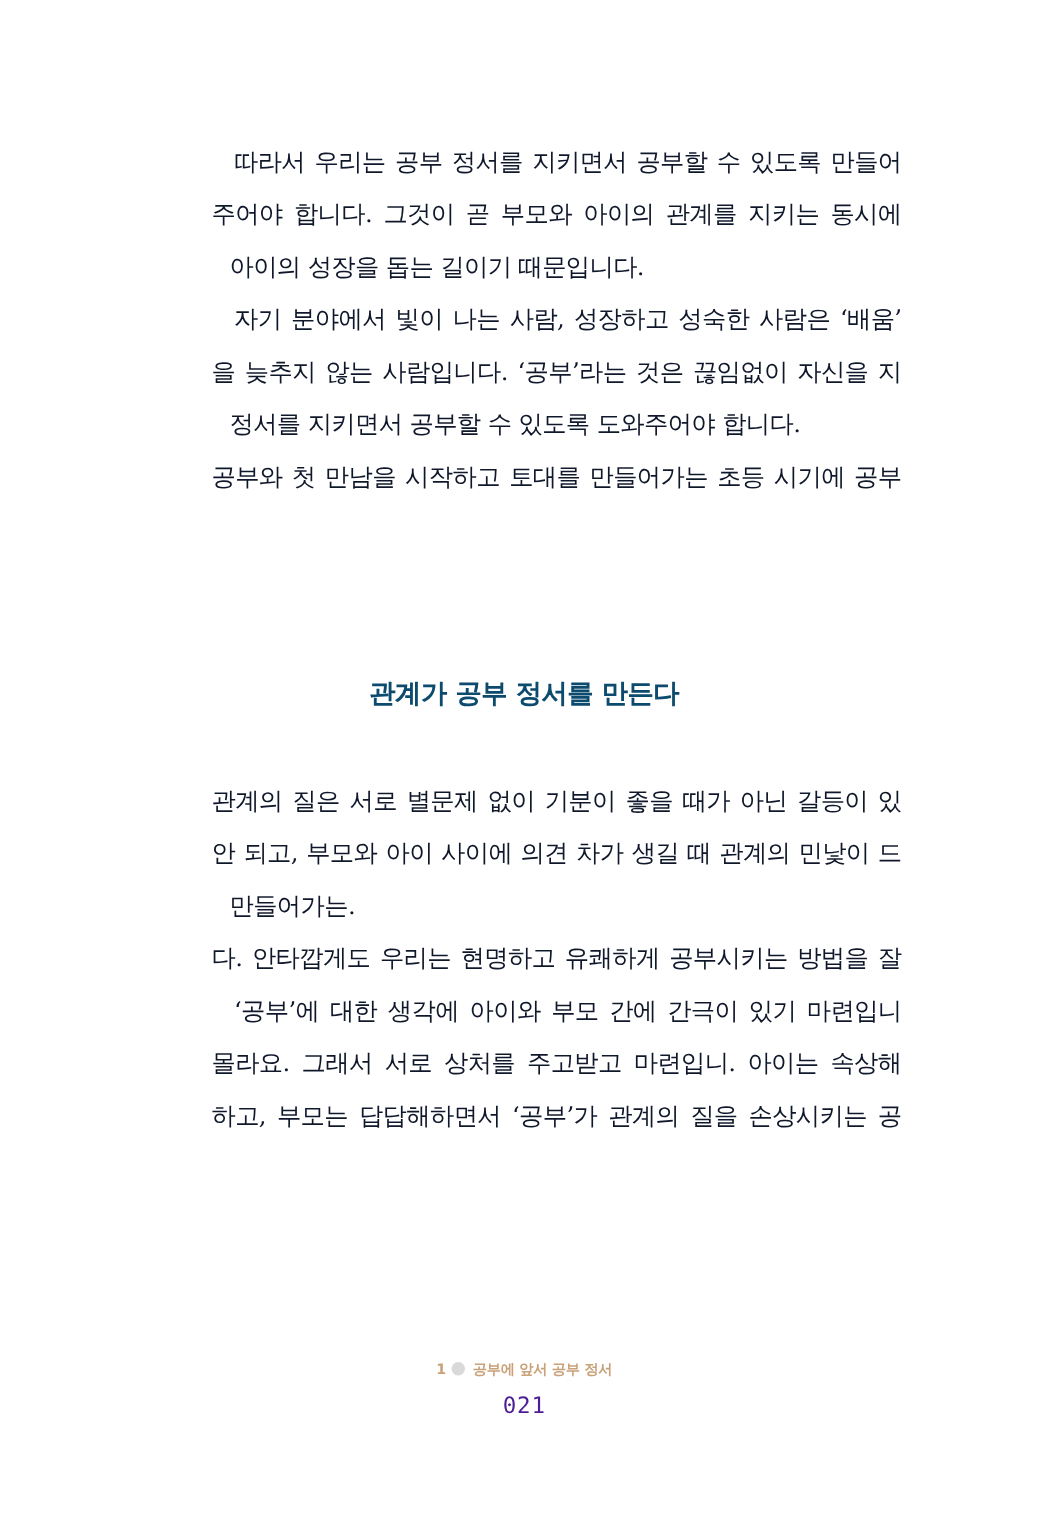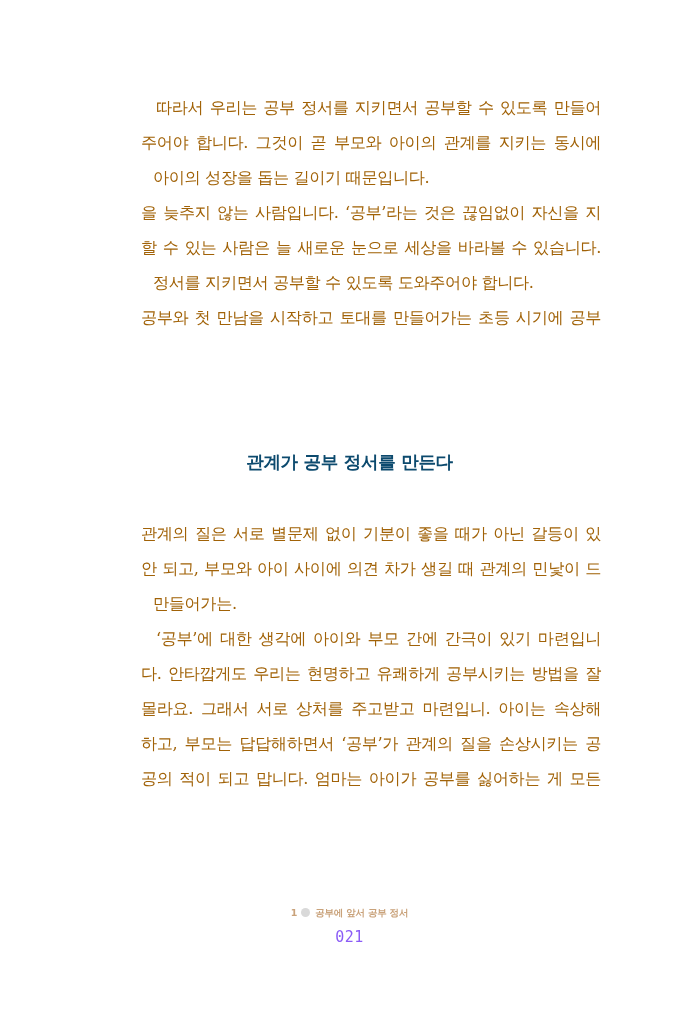--- a/index.html
+++ b/index.html
@@ -15,21 +15,21 @@
       font-family: "DejaVu Serif", "Liberation Serif", serif;
       color: #231f20;
     }
     .para {
       margin: 0;
       font-size: 16.2px;
       line-height: 35px;
       letter-spacing: -0.4px;
       text-align: justify;
       word-break: keep-all;
-      color: #a16207;
+      color: #0f172a;
     }
     .para .line {
       display: block;
       white-space: nowrap;
       text-align-last: justify;
       text-align: justify;
     }
     .para .line.last {
       text-align-last: left;
       margin-left: 12px;
@@ -76,55 +76,54 @@
       margin-right: 5px;
     }
     .page-number {
       position: absolute;
       left: 0;
       width: 699px;
       top: 928px;
       text-align: center;
       font-family: "DejaVu Sans Mono", "Liberation Mono", monospace;
       font-size: 15px;
-      color: #8b5cf6;
+      color: #4c1d95;
       letter-spacing: 0.5px;
     }
   </style>
 </head>
 <body>
 
 <div class="block1">
   <p class="para">
     <span class="line indent">따라서 우리는 공부 정서를 지키면서 공부할 수 있도록 만들어</span>
     <span class="line">주어야 합니다. 그것이 곧 부모와 아이의 관계를 지키는 동시에</span>
     <span class="line last">아이의 성장을 돕는 길이기 때문입니다.</span>
   </p>
   <p class="para">
+    <span class="line indent">자기 분야에서 빛이 나는 사람, 성장하고 성숙한 사람은 ‘배움’</span>
     <span class="line">을 늦추지 않는 사람입니다. ‘공부’라는 것은 끊임없이 자신을 지</span>
-    <span class="line">할 수 있는 사람은 늘 새로운 눈으로 세상을 바라볼 수 있습니다.</span>
     <span class="line last">정서를 지키면서 공부할 수 있도록 도와주어야 합니다.</span>
     <span class="line">공부와 첫 만남을 시작하고 토대를 만들어가는 초등 시기에 공부</span>
   </p>
 </div>
 
 <div class="section-title">관계가 공부 정서를 만든다</div>
 
 <div class="block2">
   <p class="para">
     <span class="line">관계의 질은 서로 별문제 없이 기분이 좋을 때가 아닌 갈등이 있</span>
     <span class="line">안 되고, 부모와 아이 사이에 의견 차가 생길 때 관계의 민낯이 드</span>
     <span class="line last">만들어가는.</span>
   </p>
   <p class="para">
+    <span class="line">다. 안타깝게도 우리는 현명하고 유쾌하게 공부시키는 방법을 잘</span>
     <span class="line indent">‘공부’에 대한 생각에 아이와 부모 간에 간극이 있기 마련입니</span>
-    <span class="line">다. 안타깝게도 우리는 현명하고 유쾌하게 공부시키는 방법을 잘</span>
     <span class="line">몰라요. 그래서 서로 상처를 주고받고 마련입니. 아이는 속상해</span>
     <span class="line">하고, 부모는 답답해하면서 ‘공부’가 관계의 질을 손상시키는 공</span>
-    <span class="line">공의 적이 되고 맙니다. 엄마는 아이가 공부를 싫어하는 게 모든</span>
   </p>
 </div>
 
 <div class="footer">
   <span class="chapter-num">1</span><span class="dot"></span><span>공부에 앞서 공부 정서</span>
 </div>
 
 <div class="page-number">021</div>
 
 </body></html>

